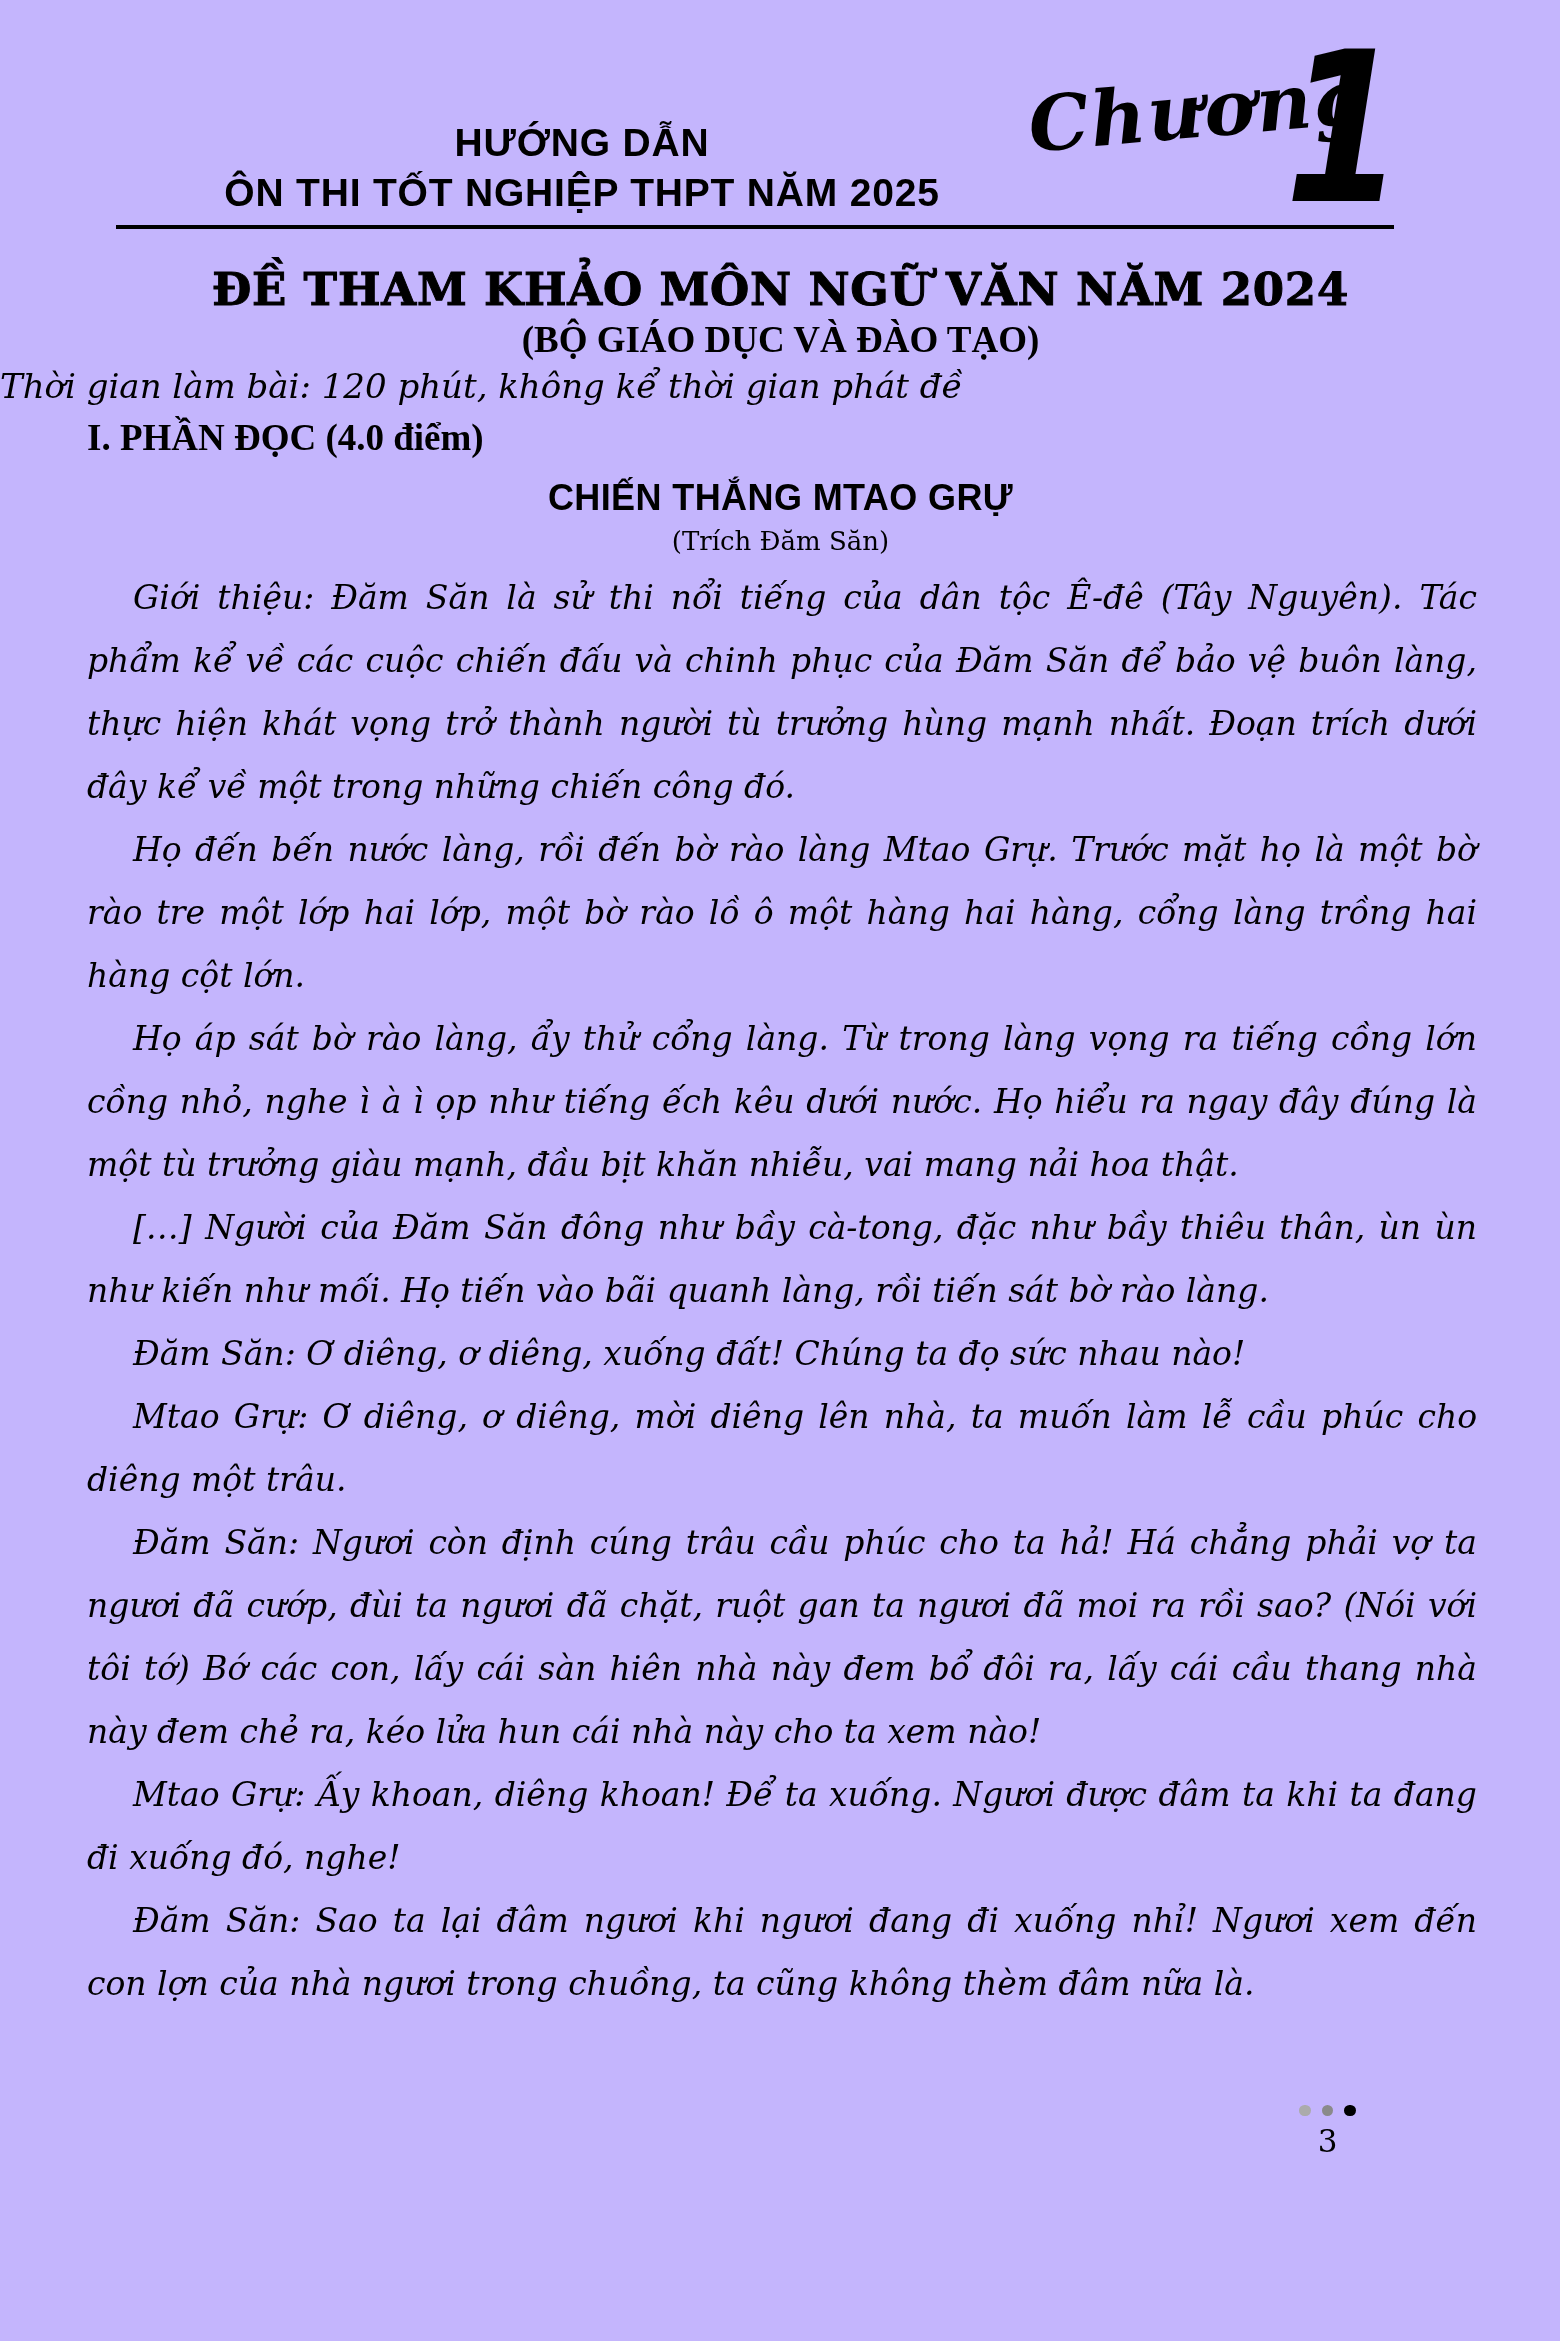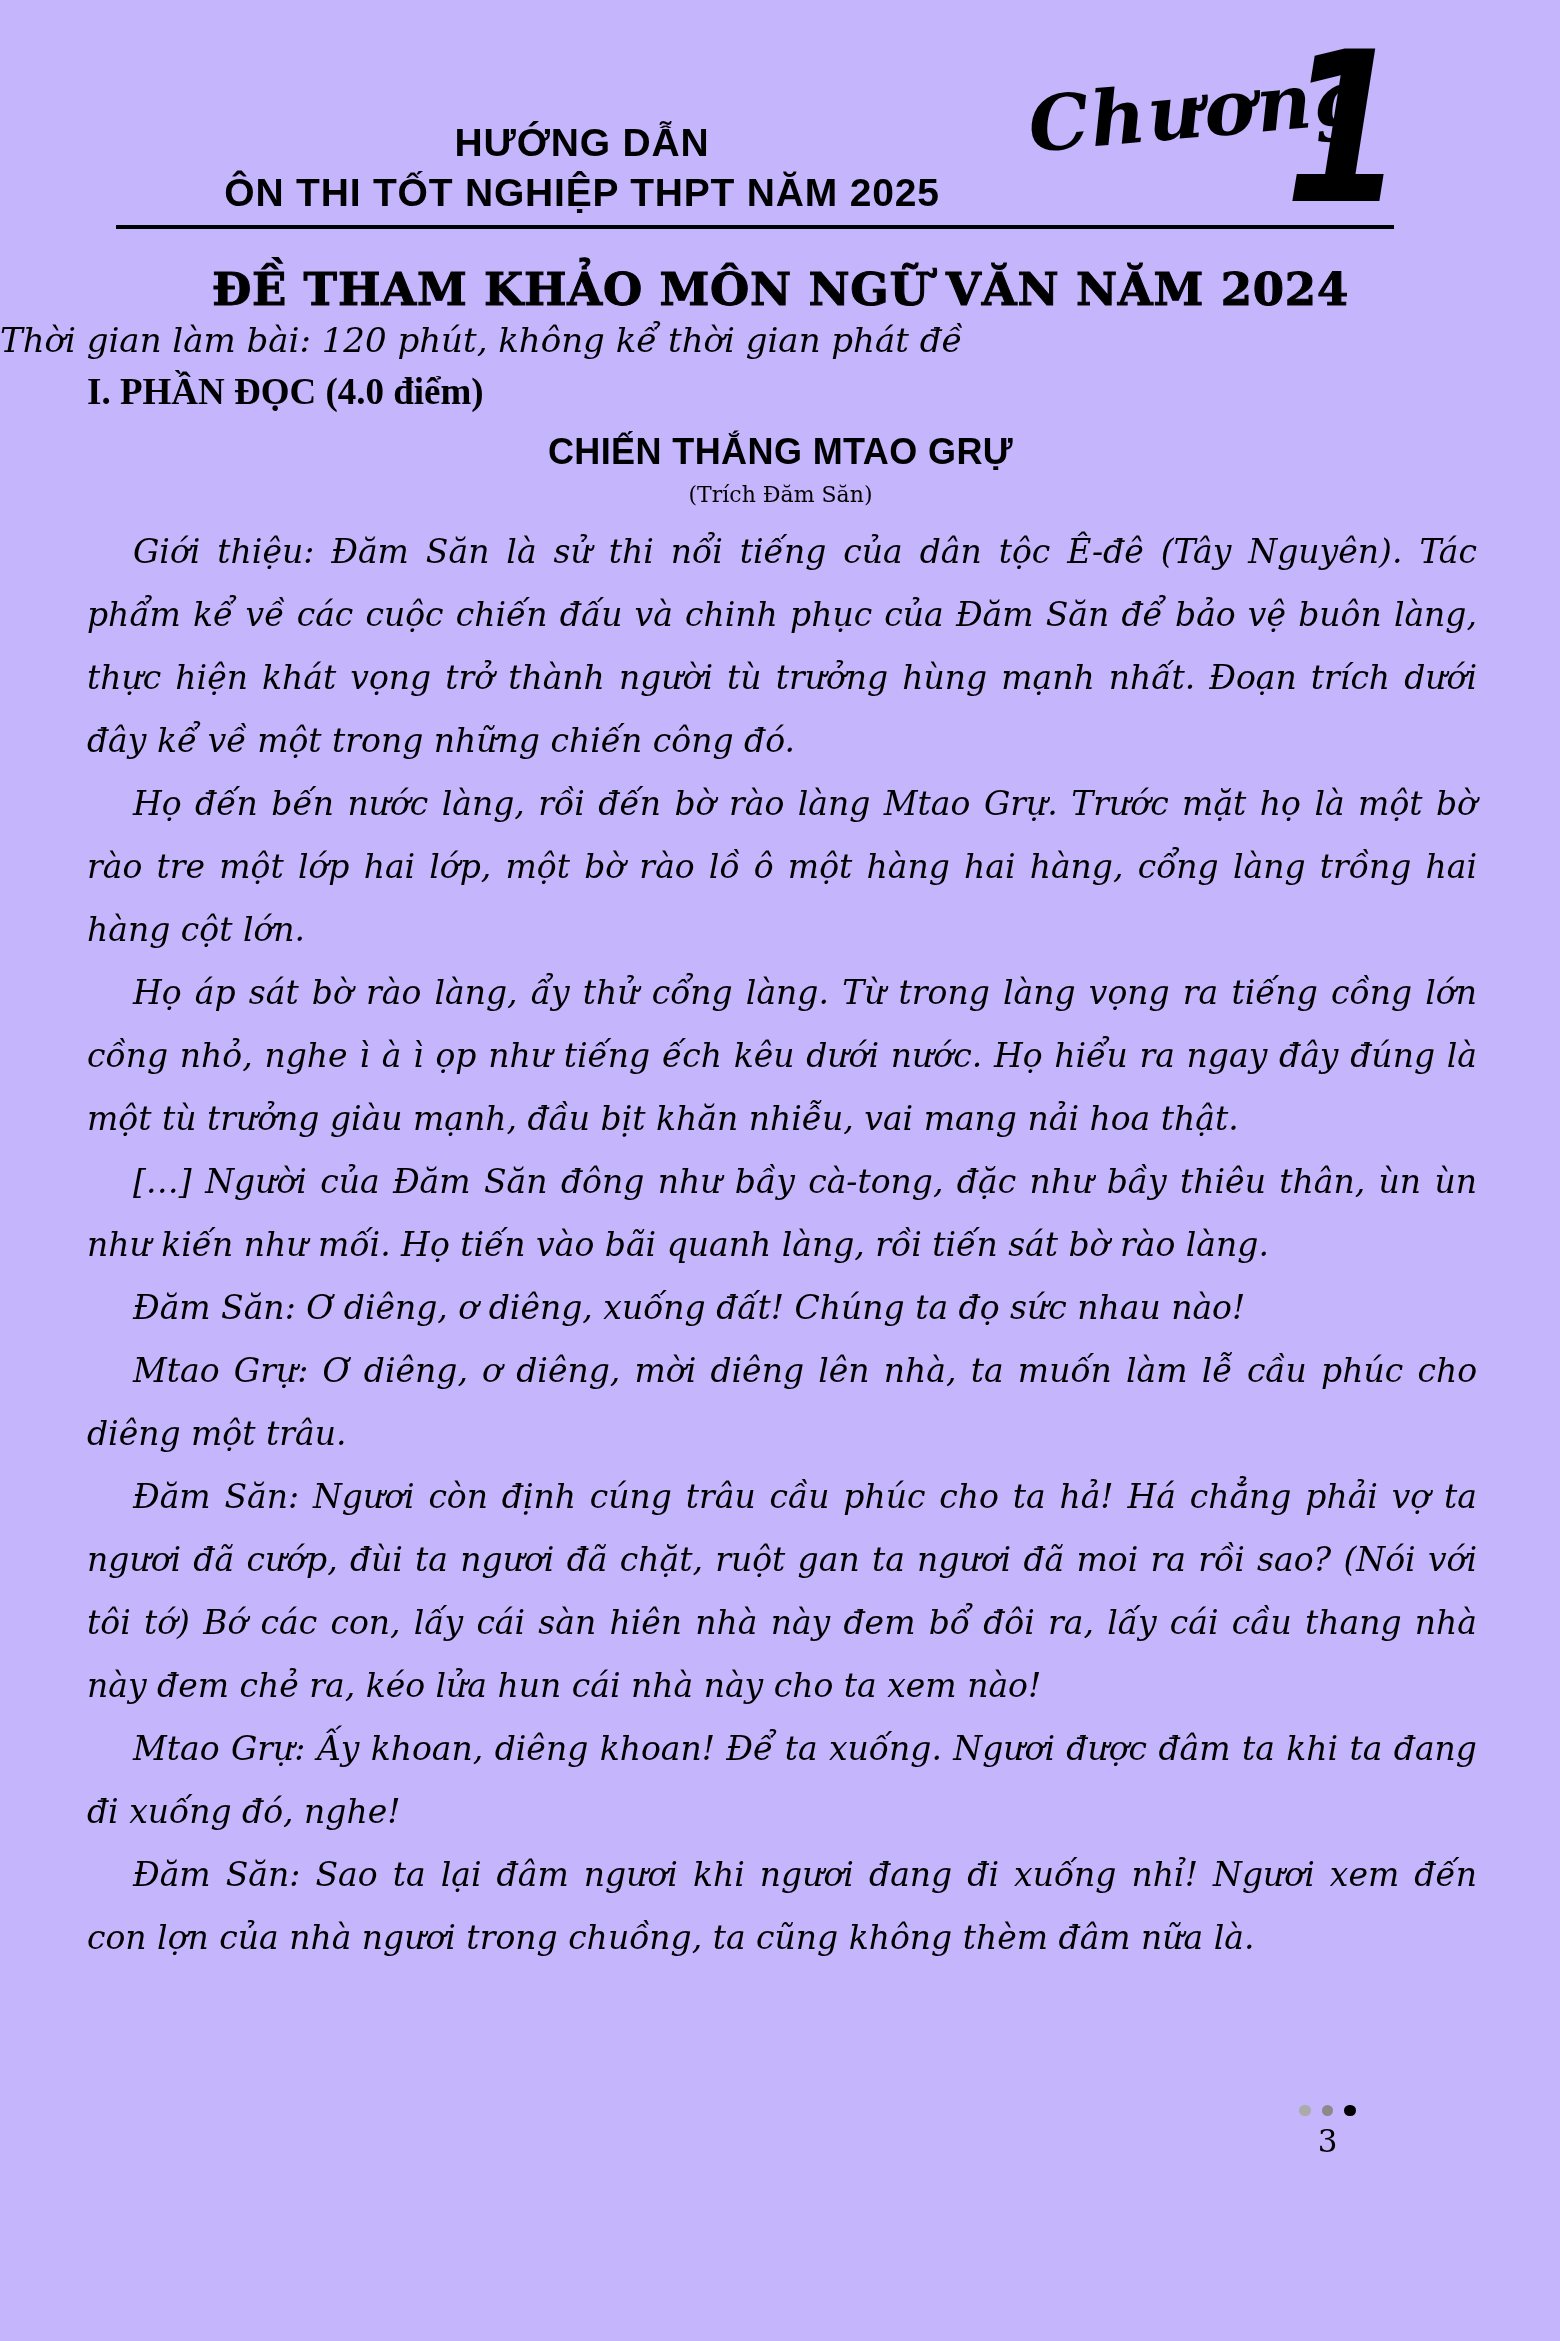--- a/index.html
+++ b/index.html
@@ -99,21 +99,21 @@
     text-align: center;
     font-family: "Liberation Sans", sans-serif;
     font-weight: bold;
     font-size: 36px;
     line-height: 41px;
     margin-top: 18px;
     letter-spacing: 0.4px;
   }
   .reading-source {
     text-align: center;
-    font-size: 22px;
+    font-size: 26px;
     line-height: 40px;
     margin-top: 3.3px;
   }
   .body-text {
     margin: 5px 84px 0 87px;
     text-align: justify;
     font-style: italic;
     font-size: 33px;
     line-height: 63px;
   }
@@ -151,20 +151,21 @@
     <div class="head-titles">
       <div class="head-title-1">HƯỚNG DẪN</div>
       <div class="head-title-2">ÔN THI TỐT NGHIỆP THPT NĂM 2025</div>
     </div>
     <div class="chapter-script">Chương</div>
     <div class="chapter-number">1</div>
     <div class="head-rule"></div>
   </div>
 
   <div class="exam-title">ĐỀ THAM KHẢO MÔN NGỮ VĂN NĂM 2024</div>
+  <div class="exam-subtitle">(BỘ GIÁO DỤC VÀ ĐÀO TẠO)</div>
   <div class="exam-time">Thời gian làm bài: 120 phút, không kể thời gian phát đề</div>
 
   <div class="section-heading">I. PHẦN ĐỌC (4.0 điểm)</div>
 
   <div class="reading-title">CHIẾN THẮNG MTAO GRỰ</div>
   <div class="reading-source">(Trích Đăm Săn)</div>
 
   <div class="body-text">
     <p>Giới thiệu: Đăm Săn là sử thi nổi tiếng của dân tộc Ê-đê (Tây Nguyên). Tác phẩm kể về các cuộc chiến đấu và chinh phục của Đăm Săn để bảo vệ buôn làng, thực hiện khát vọng trở thành người tù trưởng hùng mạnh nhất. Đoạn trích dưới đây kể về một trong những chiến công đó.</p>
     <p>Họ đến bến nước làng, rồi đến bờ rào làng Mtao Grự. Trước mặt họ là một bờ rào tre một lớp hai lớp, một bờ rào lồ ô một hàng hai hàng, cổng làng trồng hai hàng cột lớn.</p>

